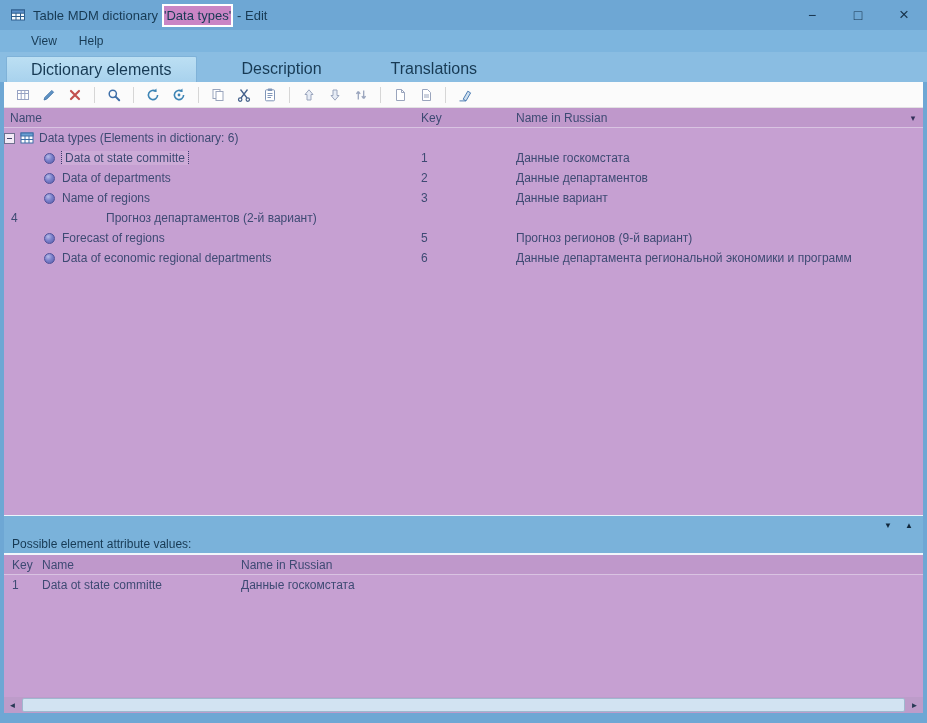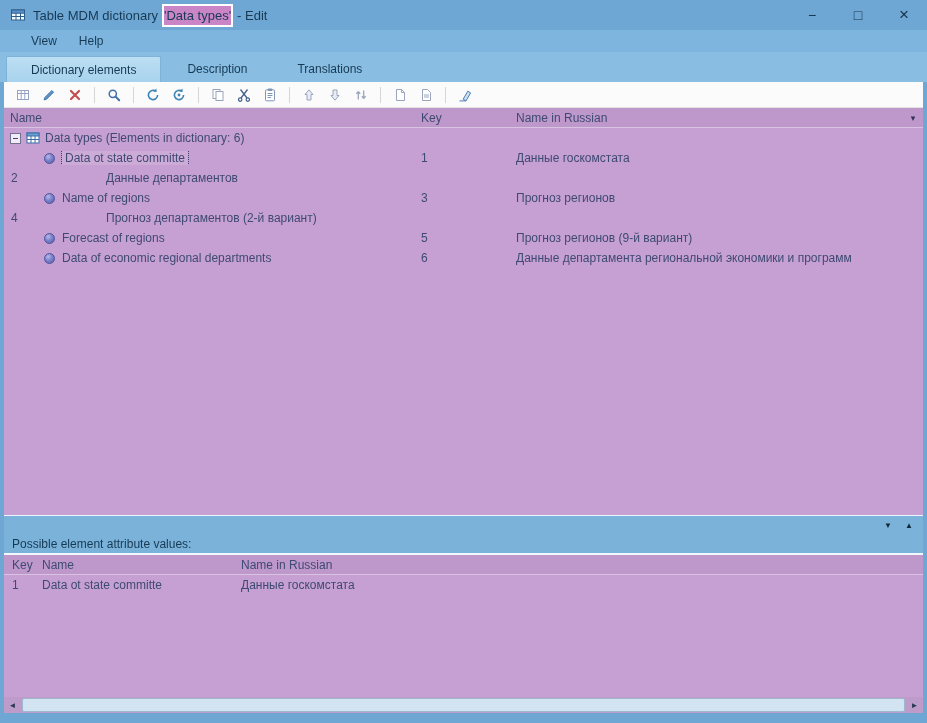--- a/index.html
+++ b/index.html
@@ -14,39 +14,39 @@
   .title-icon{display:flex;margin-right:7px;}
   .title-text{display:flex;align-items:center;white-space:nowrap;}
   .title-highlight{border:2px solid #ffffff;background:var(--highlight,#c985c5);padding:2px 0;margin:0 4px;}
   .win-controls{margin-left:auto;display:flex;height:100%;}
   .win-btn{width:46px;height:100%;display:flex;align-items:center;justify-content:center;font-size:14px;color:#16324a;}
   .win-btn.close{font-size:17px;}
   
   .menubar{height:22px;flex:0 0 22px;background:var(--menubar,#7db5de);display:flex;align-items:center;padding-left:20px;font-size:12px;}
   .menu-item{padding:2px 11px;}
   
-  .tabbar{height:30px;flex:0 0 30px;background:var(--tabbar,#8abde2);display:flex;align-items:flex-end;padding-left:6px;font-size:12px;}
+  .tabbar{height:30px;flex:0 0 30px;background:var(--tabbar,#8abde2);display:flex;align-items:flex-end;padding-left:6px;font-size:16px;gap:19px;}
   .tab{padding:0 24px;height:26px;display:flex;align-items:center;margin-right:2px;}
   .tab.active{background:linear-gradient(#bcdff3,var(--tab-active,#a8d2ed));border:1px solid #7fb2d8;border-bottom:none;border-radius:2px 2px 0 0;}
   
   .body-frame{flex:1;display:flex;flex-direction:column;margin:0 4px;min-height:0;}
   
   .toolbar{height:26px;flex:0 0 26px;background:var(--toolbar-bg,#fbfbfb);display:flex;align-items:center;padding:0 6px;border-bottom:1px solid #e2e2e2;}
   .tb{width:26px;height:22px;display:flex;align-items:center;justify-content:center;background:transparent;border:none;padding:0;}
   .tb svg{display:block;}
   .sep{width:1px;height:16px;background:#d6d6d6;margin:0 6px;}
   
   .main-grid{flex:1;min-height:0;background:var(--content-bg,#c6a0d2);color:var(--content-text,#3e4a73);display:flex;flex-direction:column;font-size:12px;}
   .grid-header{height:20px;flex:0 0 20px;background:var(--header-bg,#bf98cb);display:flex;align-items:center;border-bottom:1px solid #d9c3e2;}
   .col-name{width:410px;padding-left:6px;}
   .col-key{width:95px;padding-left:7px;}
   .col-ru{flex:1;padding-left:7px;}
   .hdr-dd{width:20px;text-align:center;font-size:9px;color:#33305a;}
   .grid-row{height:20px;flex:0 0 20px;display:flex;align-items:center;}
-  .row-name{width:410px;display:flex;align-items:center;padding-left:6px;overflow:hidden;white-space:nowrap;}
+  .row-name{width:410px;display:flex;align-items:center;overflow:hidden;white-space:nowrap;}
   .row-name.child{padding-left:40px;}
   .row-key{width:95px;padding-left:7px;}
   .row-ru{flex:1;padding-left:7px;overflow:hidden;white-space:nowrap;}
   .expander{width:11px;height:11px;border:1px solid #70708f;background:#f2eaf6;display:inline-flex;align-items:center;justify-content:center;margin-right:5px;flex:0 0 11px;}
   .minus{width:5px;height:1px;background:#44446a;}
   .ticon{display:flex;margin-right:5px;}
   .sphere{width:11px;height:11px;border-radius:50%;flex:0 0 11px;
     background:radial-gradient(circle at 35% 30%,#b7bbe8 0%,#7d82cc 45%,#585da8 100%);
     border:1px solid #4e529b;margin-right:7px;}
   .focus-rect{outline:1px dotted #3a3c6c;background:rgba(255,255,255,0.12);padding:0 3px;}
@@ -271,31 +271,35 @@
       <div class="grid-row">
         <span class="row-name child">
           <span class="sphere"></span>
           <span class="focus-rect">Data ot state committe</span>
         </span>
         <span class="row-key">1</span>
         <span class="row-ru">Данные госкомстата</span>
       </div>
 
       <div class="grid-row">
+        <span class="row-name child">
+          <span class="sphere"></span>
+          <span>Data of departments</span>
+        </span>
         <span class="row-key">2</span>
         <span class="row-ru">Данные департаментов</span>
       </div>
 
       <div class="grid-row">
         <span class="row-name child">
           <span class="sphere"></span>
           <span>Name of regions</span>
         </span>
         <span class="row-key">3</span>
-        <span class="row-ru">Прогноз регионов</span>
+        <span class="row-ru">Данные вариант</span>
       </div>
 
       <div class="grid-row">
         <span class="row-key">4</span>
         <span class="row-ru">Прогноз департаментов (2-й вариант)</span>
       </div>
 
       <div class="grid-row">
         <span class="row-name child">
           <span class="sphere"></span>

